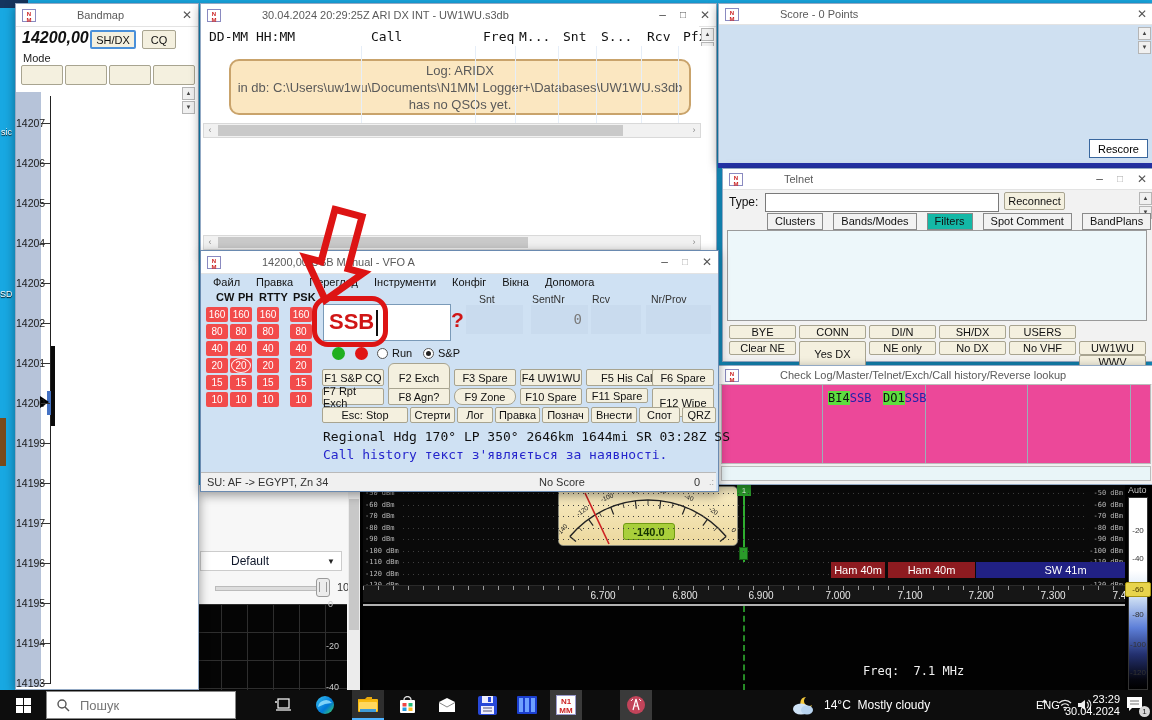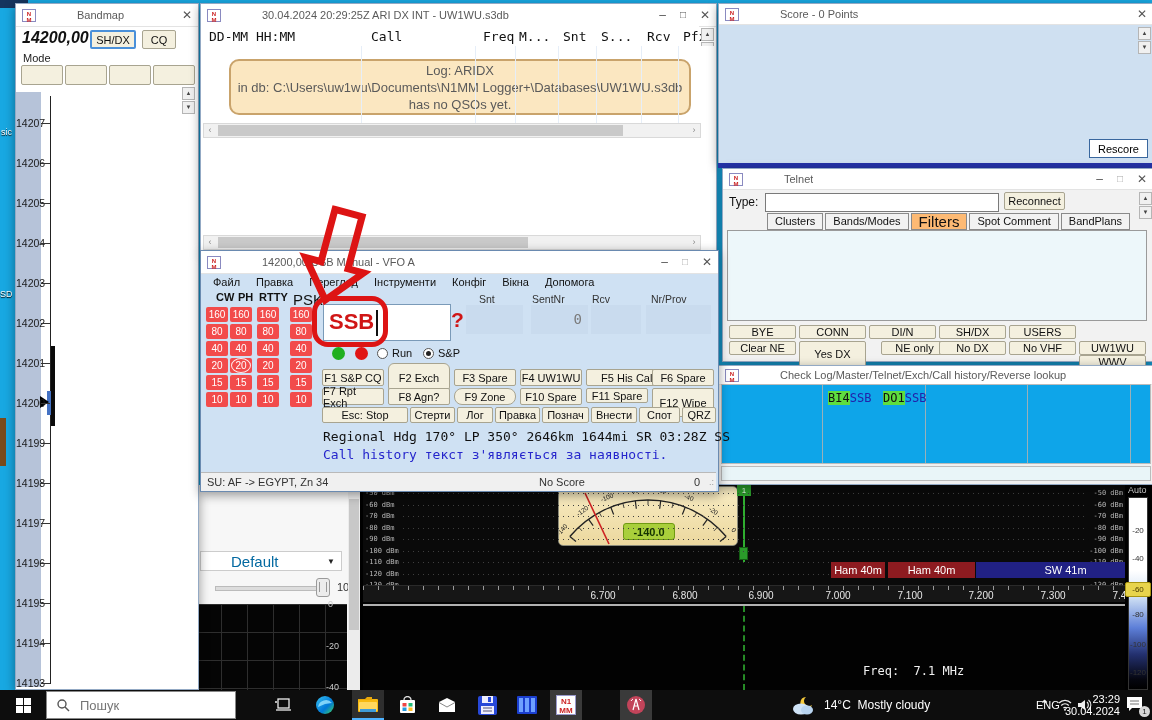--- a/index.html
+++ b/index.html
@@ -39,21 +39,21 @@
 
   <div class="abs" style="left:0;top:0;width:28px;height:8px;background:#15355f;"></div>
   <div class="abs" style="left:1px;top:127px;font-size:9px;color:#fff;text-shadow:0 1px 1px #000;">sic</div>
   <div class="abs" style="left:0;top:289px;font-size:9px;color:#fff;text-shadow:0 1px 1px #000;">SD</div>
   <div class="abs" style="left:0;top:418px;width:6px;height:48px;background:#7a4a1a;"></div>
 
   <div class="abs" id="sdrwin" style="left:195px;top:485px;width:957px;height:205px;background:#000;">
 
     <div class="abs" style="left:0;top:0;width:165px;height:205px;background:#f7f7f7;"></div>
     <div class="abs" style="left:5px;top:66px;width:142px;height:20px;background:#fff;border:1px solid #ccc;box-sizing:border-box;display:flex;align-items:center;">
-      <span style="font-size:15px;color:#0369a1;margin-left:30px;">Default</span>
+      <span style="font-size:12px;color:#0f172a;margin-left:30px;">Default</span>
       <span style="margin-left:auto;margin-right:6px;font-size:8px;color:#222;">▼</span>
     </div>
     <div class="abs" style="left:20px;top:101px;width:112px;height:3px;background:#ddd;border:1px solid #bbb;"></div>
     <div class="abs" style="left:121px;top:93px;width:14px;height:19px;background:#ececec;border:1px solid #9a9a9a;border-radius:3px;box-sizing:border-box;">
       <div style="margin:3px auto 0;width:6px;height:10px;border-left:1px solid #999;border-right:1px solid #999;"></div>
     </div>
     <div class="abs" style="left:142px;top:96px;font-size:11px;color:#333;">10</div>
 
     <div class="abs" style="left:0;top:119px;width:152px;height:86px;background:#050505;
          background-image:repeating-linear-gradient(90deg,#2e2e2e 0 1px,transparent 1px 26px),repeating-linear-gradient(180deg,#2e2e2e 0 1px,transparent 1px 28px);"></div>
@@ -316,49 +316,49 @@
         <span>✕</span>
       </div>
     </div>
     <span class="abs" style="left:6px;top:26px;font-size:12px;color:#111;">Type:</span>
     <input style="position: absolute; left: 42px; top: 24px; width: 228px; height: 15px; border: 1px solid rgb(122, 122, 122); font-size: 11px;">
     <div class="btn-cream" style="left:281px;top:23px;width:61px;height:18px;">Reconnect</div>
     <div class="spin" style="left:416px;top:23px;">
         <div>▲</div>
         <div>▼</div>
       </div>
-    <div id="telnettabs" class="abs" style="left:44px;top:44px;display:flex;gap:2px;">
+    <div id="telnettabs" class="abs" style="left:44px;top:44px;display:flex;gap:10px;">
         <div style="position: static; height: 15px; padding: 0px 7px; background: rgb(242, 242, 242); border: 1px solid rgb(138, 138, 138); font-size: 11px; line-height: 15px; color: rgb(17, 17, 17);">Clusters</div>
         <div style="position: static; height: 15px; padding: 0px 7px; background: rgb(242, 242, 242); border: 1px solid rgb(138, 138, 138); font-size: 11px; line-height: 15px; color: rgb(17, 17, 17);">Bands/Modes</div>
-        <div style="position: static; height: 15px; padding: 0px 7px; background: #fdba74; border: 1px solid rgb(138, 138, 138); font-size: 15px; line-height: 15px; color: rgb(17, 17, 17);">Filters</div>
+        <div style="position: static; height: 15px; padding: 0px 7px; background: #14b8a6; border: 1px solid rgb(138, 138, 138); font-size: 11px; line-height: 15px; color: rgb(17, 17, 17);">Filters</div>
         <div style="position: static; height: 15px; padding: 0px 7px; background: rgb(242, 242, 242); border: 1px solid rgb(138, 138, 138); font-size: 11px; line-height: 15px; color: rgb(17, 17, 17);">Spot Comment</div>
         <div style="position: static; height: 15px; padding: 0px 7px; background: rgb(242, 242, 242); border: 1px solid rgb(138, 138, 138); font-size: 11px; line-height: 15px; color: rgb(17, 17, 17);">BandPlans</div>
       </div>
     <div class="abs" style="left:4px;top:61px;width:420px;height:91px;background:#edf7fa;border:1px solid #9a9a9a;box-sizing:border-box;"></div>
     <div id="telnetbtns"></div>
   <div class="btn-cream" style="position: absolute; left: 6px; top: 156px; width: 67px; height: 14px;">BYE</div>
       <div class="btn-cream" style="position: absolute; left: 76px; top: 156px; width: 67px; height: 14px;">CONN</div>
       <div class="btn-cream" style="position: absolute; left: 146px; top: 156px; width: 67px; height: 14px;">DI/N</div>
       <div class="btn-cream" style="position: absolute; left: 216px; top: 156px; width: 67px; height: 14px;">SH/DX</div>
       <div class="btn-cream" style="position: absolute; left: 286px; top: 156px; width: 67px; height: 14px;">USERS</div>
       <div class="btn-cream" style="position: absolute; left: 356px; top: 156px; width: 67px; height: 14px; margin-top: 30px;">WWV</div>
       <div class="btn-cream" style="position: absolute; left: 6px; top: 172px; width: 67px; height: 14px;">Clear NE</div>
       <div class="btn-cream" style="position: absolute; left: 76px; top: 172px; width: 67px; height: 26px;">Yes DX</div>
-      <div class="btn-cream" style="position: absolute; left: 146px; top: 172px; width: 67px; height: 14px; margin-left: 12px;">NE only</div>
+      <div class="btn-cream" style="position: absolute; left: 146px; top: 172px; width: 67px; height: 14px;">NE only</div>
       <div class="btn-cream" style="position: absolute; left: 216px; top: 172px; width: 67px; height: 14px;">No DX</div>
       <div class="btn-cream" style="position: absolute; left: 286px; top: 172px; width: 67px; height: 14px;">No VHF</div>
       <div class="btn-cream" style="position: absolute; left: 356px; top: 172px; width: 67px; height: 14px;">UW1WU</div>
     </div>
 
   <div class="win" style="left:718px;top:365px;width:434px;height:118px;background:#f0f0f0;">
     <div class="titlebar small">
       <div class="nm-icon">N<br>M</div>
       <span class="title">Check Log/Master/Telnet/Exch/Call history/Reverse lookup</span>
     </div>
-    <div class="abs" style="left:2px;top:18px;width:430px;height:80px;background:#0ea5e9;border:1px solid #bbb;box-sizing:border-box;">
+    <div class="abs" style="left:2px;top:18px;width:430px;height:80px;background:#ec4899;border:1px solid #bbb;box-sizing:border-box;">
       <div class="abs" style="left:100px;top:0;width:1px;height:78px;background:#9ab0b8;"></div>
       <div class="abs" style="left:203px;top:0;width:1px;height:78px;background:#9ab0b8;"></div>
       <div class="abs" style="left:305px;top:0;width:1px;height:78px;background:#9ab0b8;"></div>
       <div class="abs" style="left:408px;top:0;width:1px;height:78px;background:#9ab0b8;"></div>
       <div id="checkentries">
           <div class="mono" style="position: absolute; left: 106px; top: 6px; font-size: 12px;"><span style="background: rgb(94, 222, 63); color: rgb(17, 17, 17);">BI4</span><span style="color: rgb(34, 34, 170);">SSB</span></div>
           <div class="mono" style="position: absolute; left: 161px; top: 6px; font-size: 12px;"><span style="background: rgb(94, 222, 63); color: rgb(17, 17, 17);">DO1</span><span style="color: rgb(34, 34, 170);">SSB</span></div>
         </div>
     </div>
     <div class="abs" style="left:2px;top:100px;width:430px;height:15px;background:#e9f5f8;border:1px solid #bbb;box-sizing:border-box;"></div>
@@ -417,21 +417,21 @@
 
     <div class="abs" style="left:0;top:221px;width:515px;height:18px;background:#f0f0f0;border-top:1px solid #b9b9b9;">
       <span style="position:absolute;left:6px;top:3px;font-size:11px;color:#333;">SU: AF -&gt; EGYPT, Zn 34</span>
       <span style="position:absolute;left:338px;top:3px;font-size:11px;color:#333;">No Score</span>
       <span style="position:absolute;right:16px;top:3px;font-size:11px;color:#333;">0</span>
       <span style="position:absolute;right:2px;top:4px;font-size:9px;color:#999;">.:</span>
     </div>
   <div style="position: absolute; left: 15px; top: 40px; font-size: 11px; font-weight: bold; color: rgb(17, 17, 17);">CW</div>
       <div style="position: absolute; left: 37px; top: 40px; font-size: 11px; font-weight: bold; color: rgb(17, 17, 17);">PH</div>
       <div style="position: absolute; left: 58px; top: 40px; font-size: 11px; font-weight: bold; color: rgb(17, 17, 17);">RTTY</div>
-      <div style="position: absolute; left: 92px; top: 40px; font-size: 15px; font-weight: normal; color: rgb(17, 17, 17);">PSK</div>
+      <div style="position: absolute; left: 92px; top: 40px; font-size: 11px; font-weight: bold; color: rgb(17, 17, 17);">PSK</div>
       <div class="bandbtn" style="position: absolute; left: 5px; top: 56px;">160</div>
       <div class="bandbtn" style="position: absolute; left: 5px; top: 73px;">80</div>
       <div class="bandbtn" style="position: absolute; left: 5px; top: 90px;">40</div>
       <div class="bandbtn" style="position: absolute; left: 5px; top: 107px;">20</div>
       <div class="bandbtn" style="position: absolute; left: 5px; top: 124px;">15</div>
       <div class="bandbtn" style="position: absolute; left: 5px; top: 141px;">10</div>
       <div class="bandbtn" style="position: absolute; left: 29px; top: 56px;">160</div>
       <div class="bandbtn" style="position: absolute; left: 29px; top: 73px;">80</div>
       <div class="bandbtn" style="position: absolute; left: 29px; top: 90px;">40</div>
       <div class="bandbtn" style="position: absolute; left: 29px; top: 107px;">20<div style="position: absolute; left: 1px; top: 0px; width: 18px; height: 13px; border: 1.2px solid rgb(255, 233, 233); border-radius: 50%;"></div></div>

